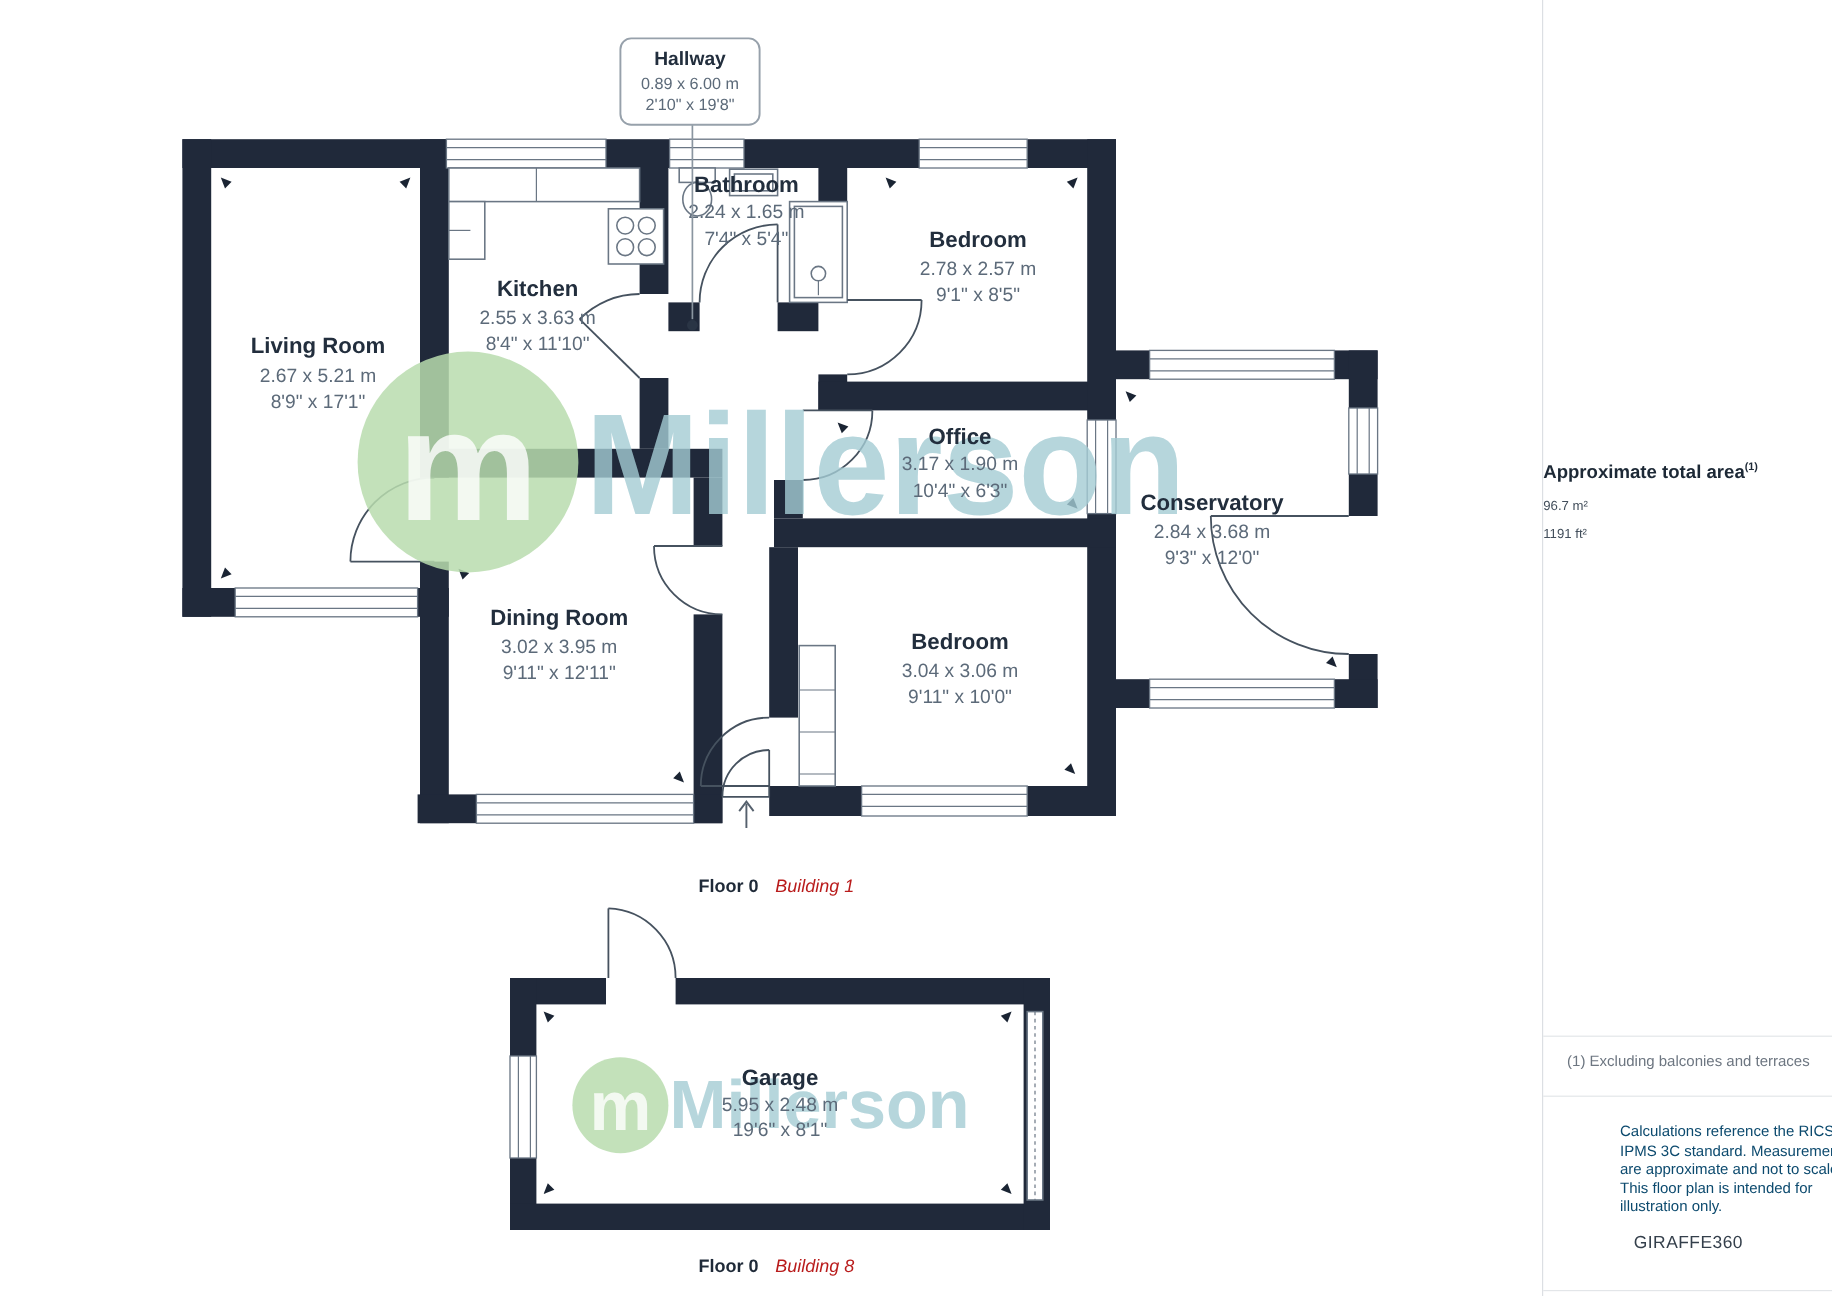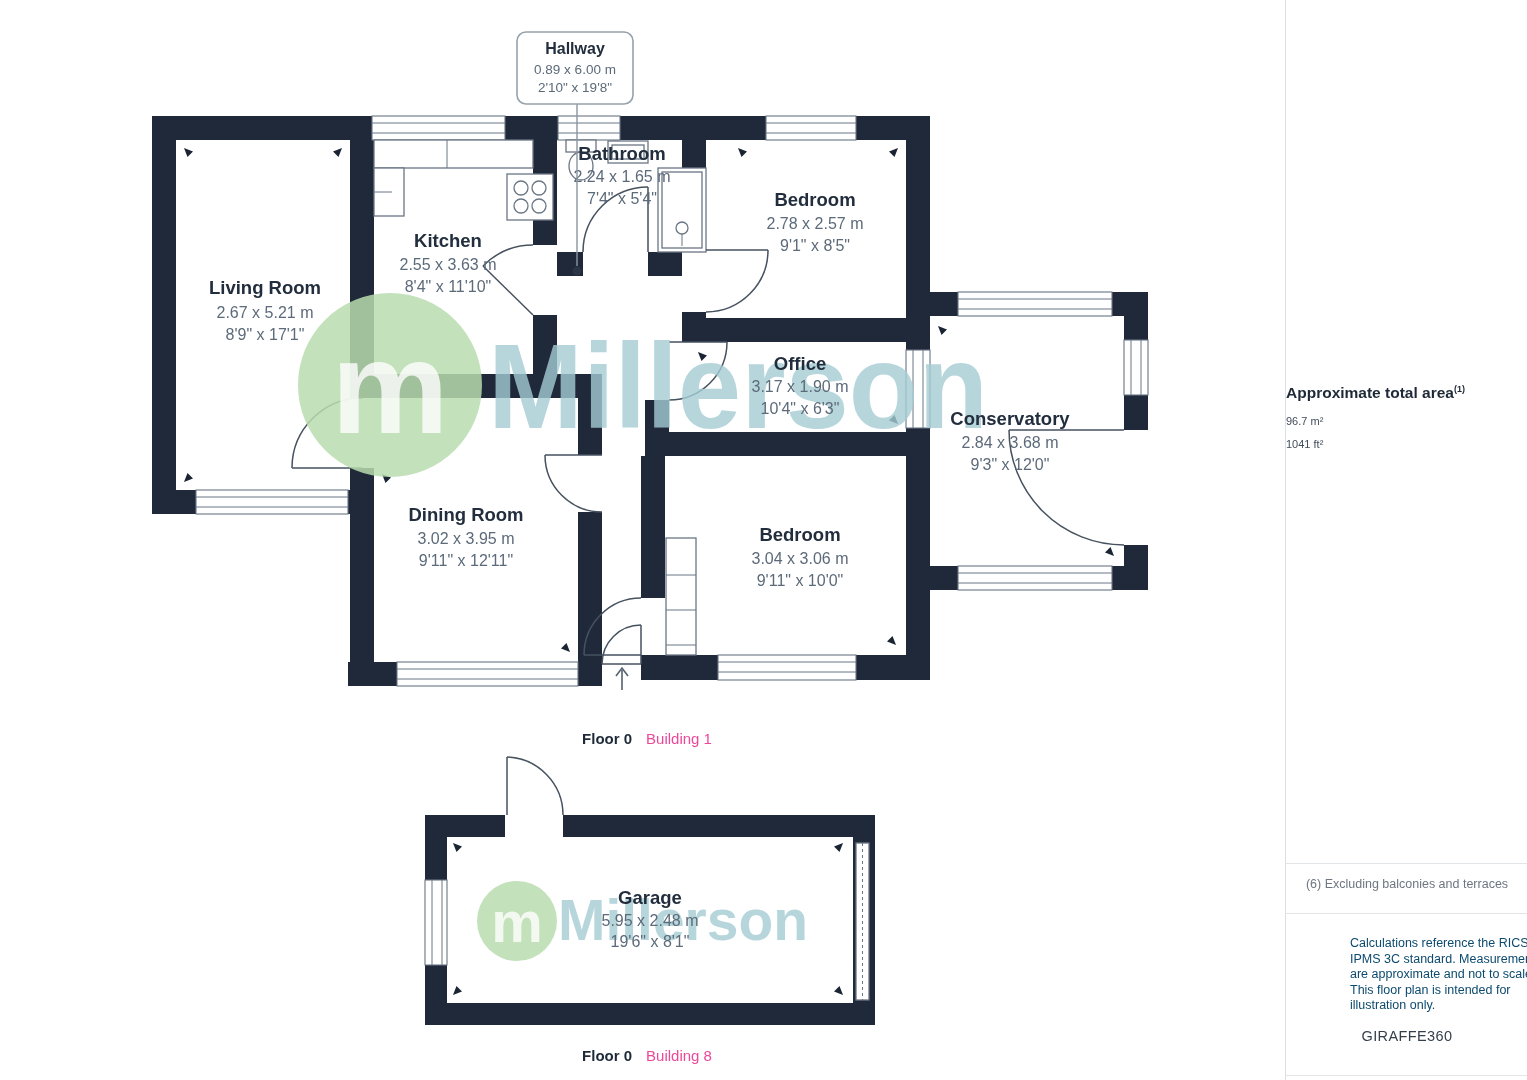--- a/index.html
+++ b/index.html
@@ -28,21 +28,21 @@
             font-size:12.5px;color:#6d7681;}
   .disclaimer{position:absolute;top:936px;left:22px;width:198px;text-align:left;
               font-size:12.5px;line-height:15.5px;color:#0c4a6e;margin-left:42px;}
   .brand{position:absolute;top:1028px;left:0;width:100%;text-align:center;
          font-size:14.5px;letter-spacing:.4px;color:#343f4b;}
   .brand b{font-weight:400;}
   
   .caption{position:absolute;left:647px;transform:translateX(-50%);white-space:nowrap;
            font-size:15px;}
   .cap-floor{font-weight:700;color:#1f2a38;margin-right:14px;text-align:center;}
-  .cap-building{color:#ec4899;font-weight:400;}
+  .cap-building{color:#b91c1c;font-weight:400;font-style:italic;}
 </style>
 </head>
 <body>
 
 <div class="stage">
 
 <svg width="1285" height="1080" viewBox="0 0 1285 1080">
 
   <g>
 
@@ -300,23 +300,23 @@
   </div>
   <div class="caption" style="top:1047px;">
     <span class="cap-floor">Floor 0</span><span class="cap-building">Building 8</span>
   </div>
 
   
   <div class="sidebar">
     <div class="area-block">
       <div class="area-title"><span>Approximate total area</span><sup>(1)</sup></div>
       <div class="area-val" style="margin-top:8px;">96.7 m²</div>
-      <div class="area-val">1041 ft²</div>
+      <div class="area-val">1191 ft²</div>
     </div>
     <div class="sb-div" style="top:863px;"></div>
-    <div class="footnote">(6) Excluding balconies and terraces</div>
+    <div class="footnote">(1) Excluding balconies and terraces</div>
     <div class="sb-div" style="top:913px;"></div>
     <div class="disclaimer">Calculations reference the RICS IPMS 3C standard. Measurements are approximate and not to scale. This floor plan is intended for illustration only.</div>
     <div class="brand"><span>GIRAFFE</span><b>360</b></div>
     <div class="sb-div" style="top:1075px;"></div>
   </div>
 
 </div>
 
 </body></html>

